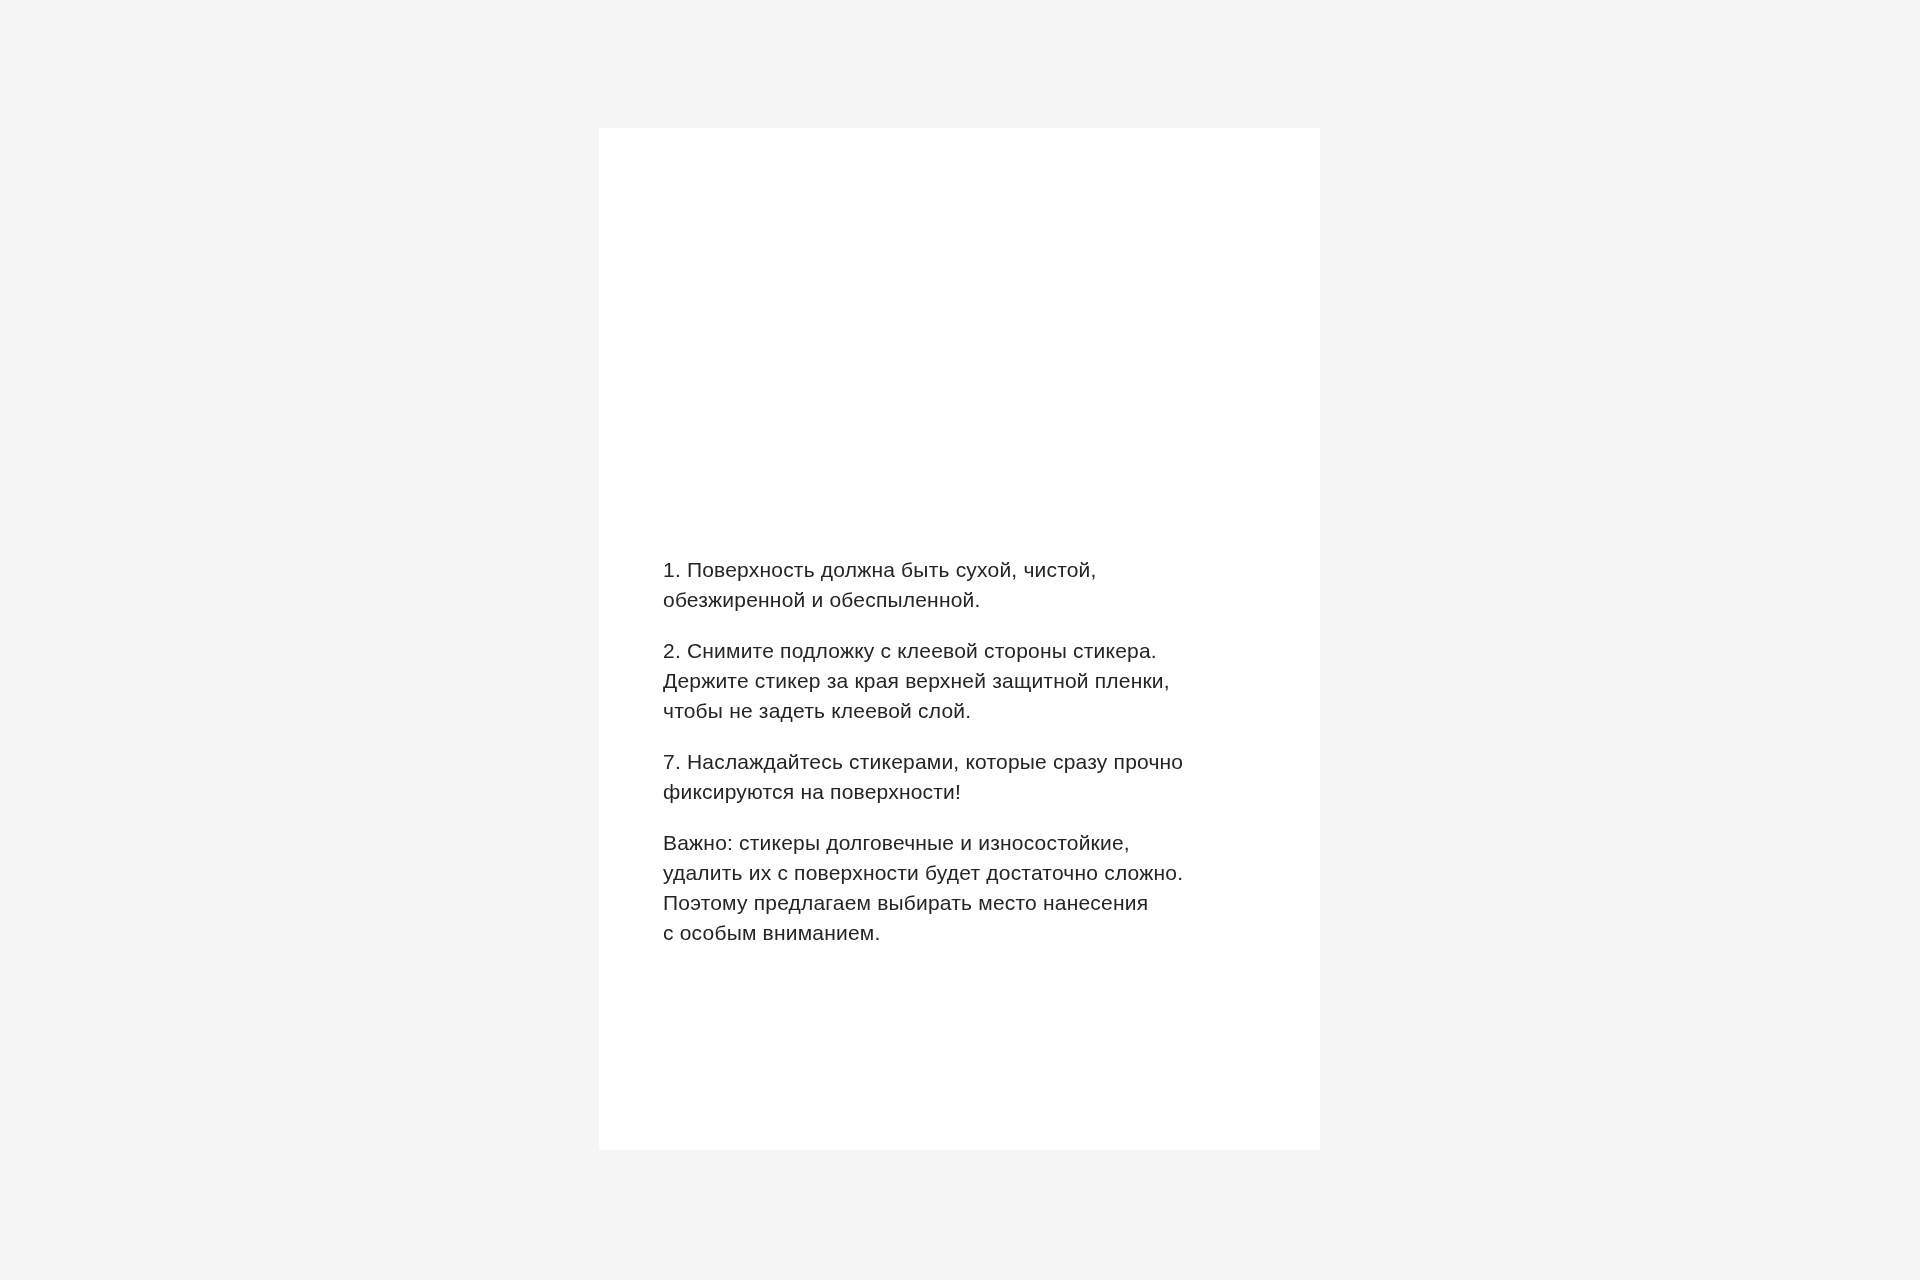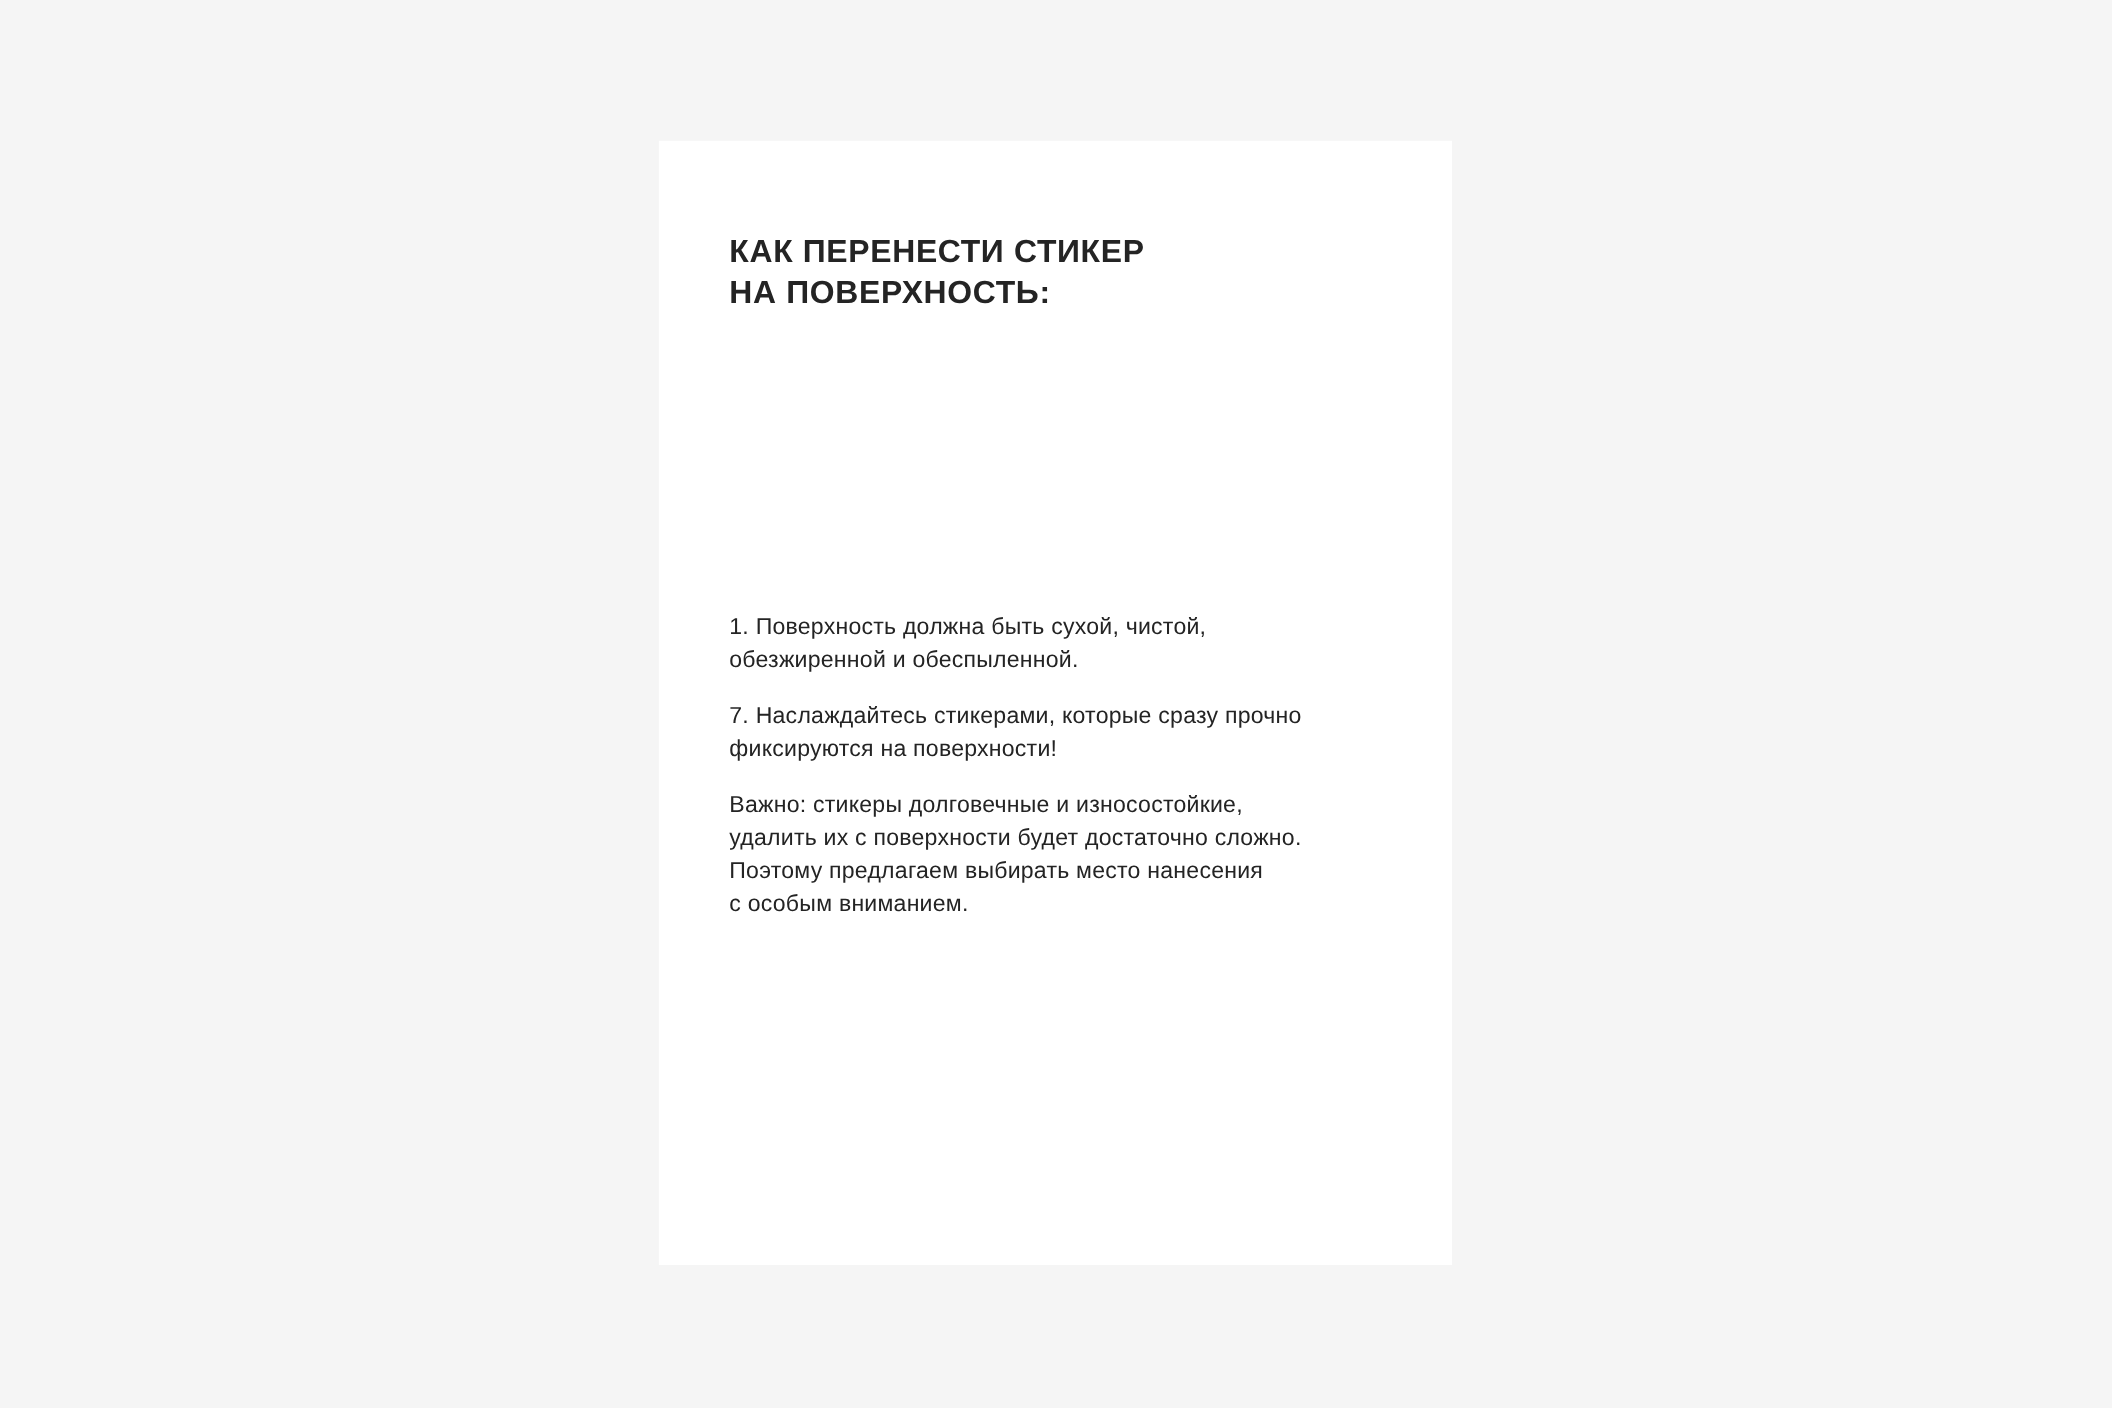--- a/index.html
+++ b/index.html
@@ -51,26 +51,27 @@
     white-space: pre-line;
   }
   .steps p:last-child {
     margin-bottom: 18px;
   }
 </style>
 </head>
 <body>
 
 <div class="card">
-  <h1 class="card-title">КАК ПЕРЕНЕСТИ СТИКЕР
-НА ПОВЕРХНОСТЬ:</h1>
 
   <div class="steps">
     <p>1. Поверхность должна быть сухой, чистой,
 обезжиренной и обеспыленной.</p>
+    <p>2. Снимите подложку с клеевой стороны стикера.
+Держите стикер за края верхней защитной пленки,
+чтобы не задеть клеевой слой.</p>
     <p>7. Наслаждайтесь стикерами, которые сразу прочно
 фиксируются на поверхности!</p>
     <p>Важно: стикеры долговечные и износостойкие,
 удалить их с поверхности будет достаточно сложно.
 Поэтому предлагаем выбирать место нанесения
 с особым вниманием.</p>
   </div>
 </div>
 
 </body></html>

